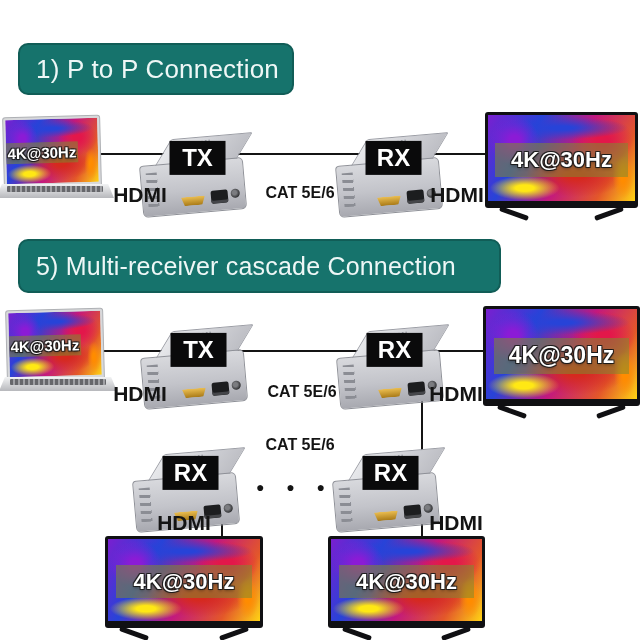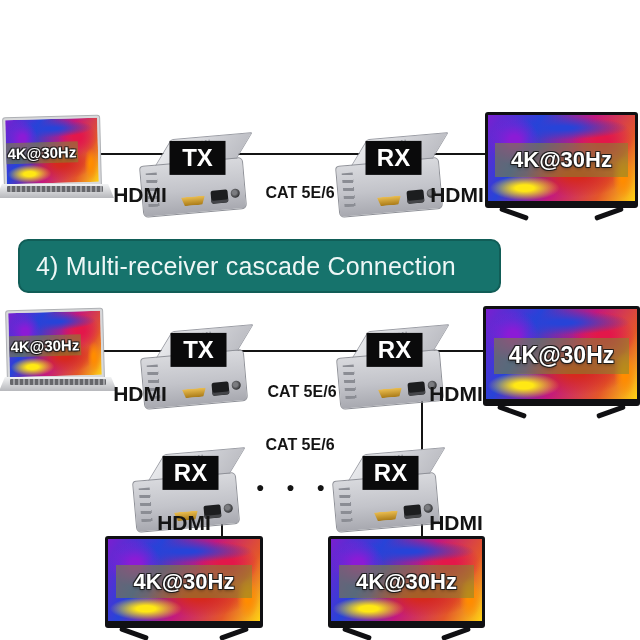--- a/index.html
+++ b/index.html
@@ -120,22 +120,25 @@
   .lap-kbd {
     position:absolute; top:2px; left:9%; right:9%; height:6px; border-radius:1px;
     background:repeating-linear-gradient(90deg,#66676b 0 3px,#a0a1a5 3px 5px);
   }
 </style>
 </head>
 <body>
 
 <div id="canvas">
 
+  <div id="hdr1" class="hdr">
+    <span>1) P to P Connection</span>
+  </div>
   <div id="hdr2" class="hdr">
-    <span>4) Multi-receiver cascade Connection</span>
+    <span>5) Multi-receiver cascade Connection</span>
   </div>
 
   <div class="wire" style="left:98px;  top:153px; width:392px; height:2px;"></div>
   <div class="wire" style="left:102px; top:350px; width:384px; height:2px;"></div>
   <div class="wire" style="left:421px; top:392px; width:2px;  height:148px;"></div>
   <div class="wire" style="left:221px; top:510px; width:2px;  height:30px;"></div>
 
   <div class="laptop" style="left:3px; top:116px;">
     <div class="lap-screen">
       <div class="lap-inner">

